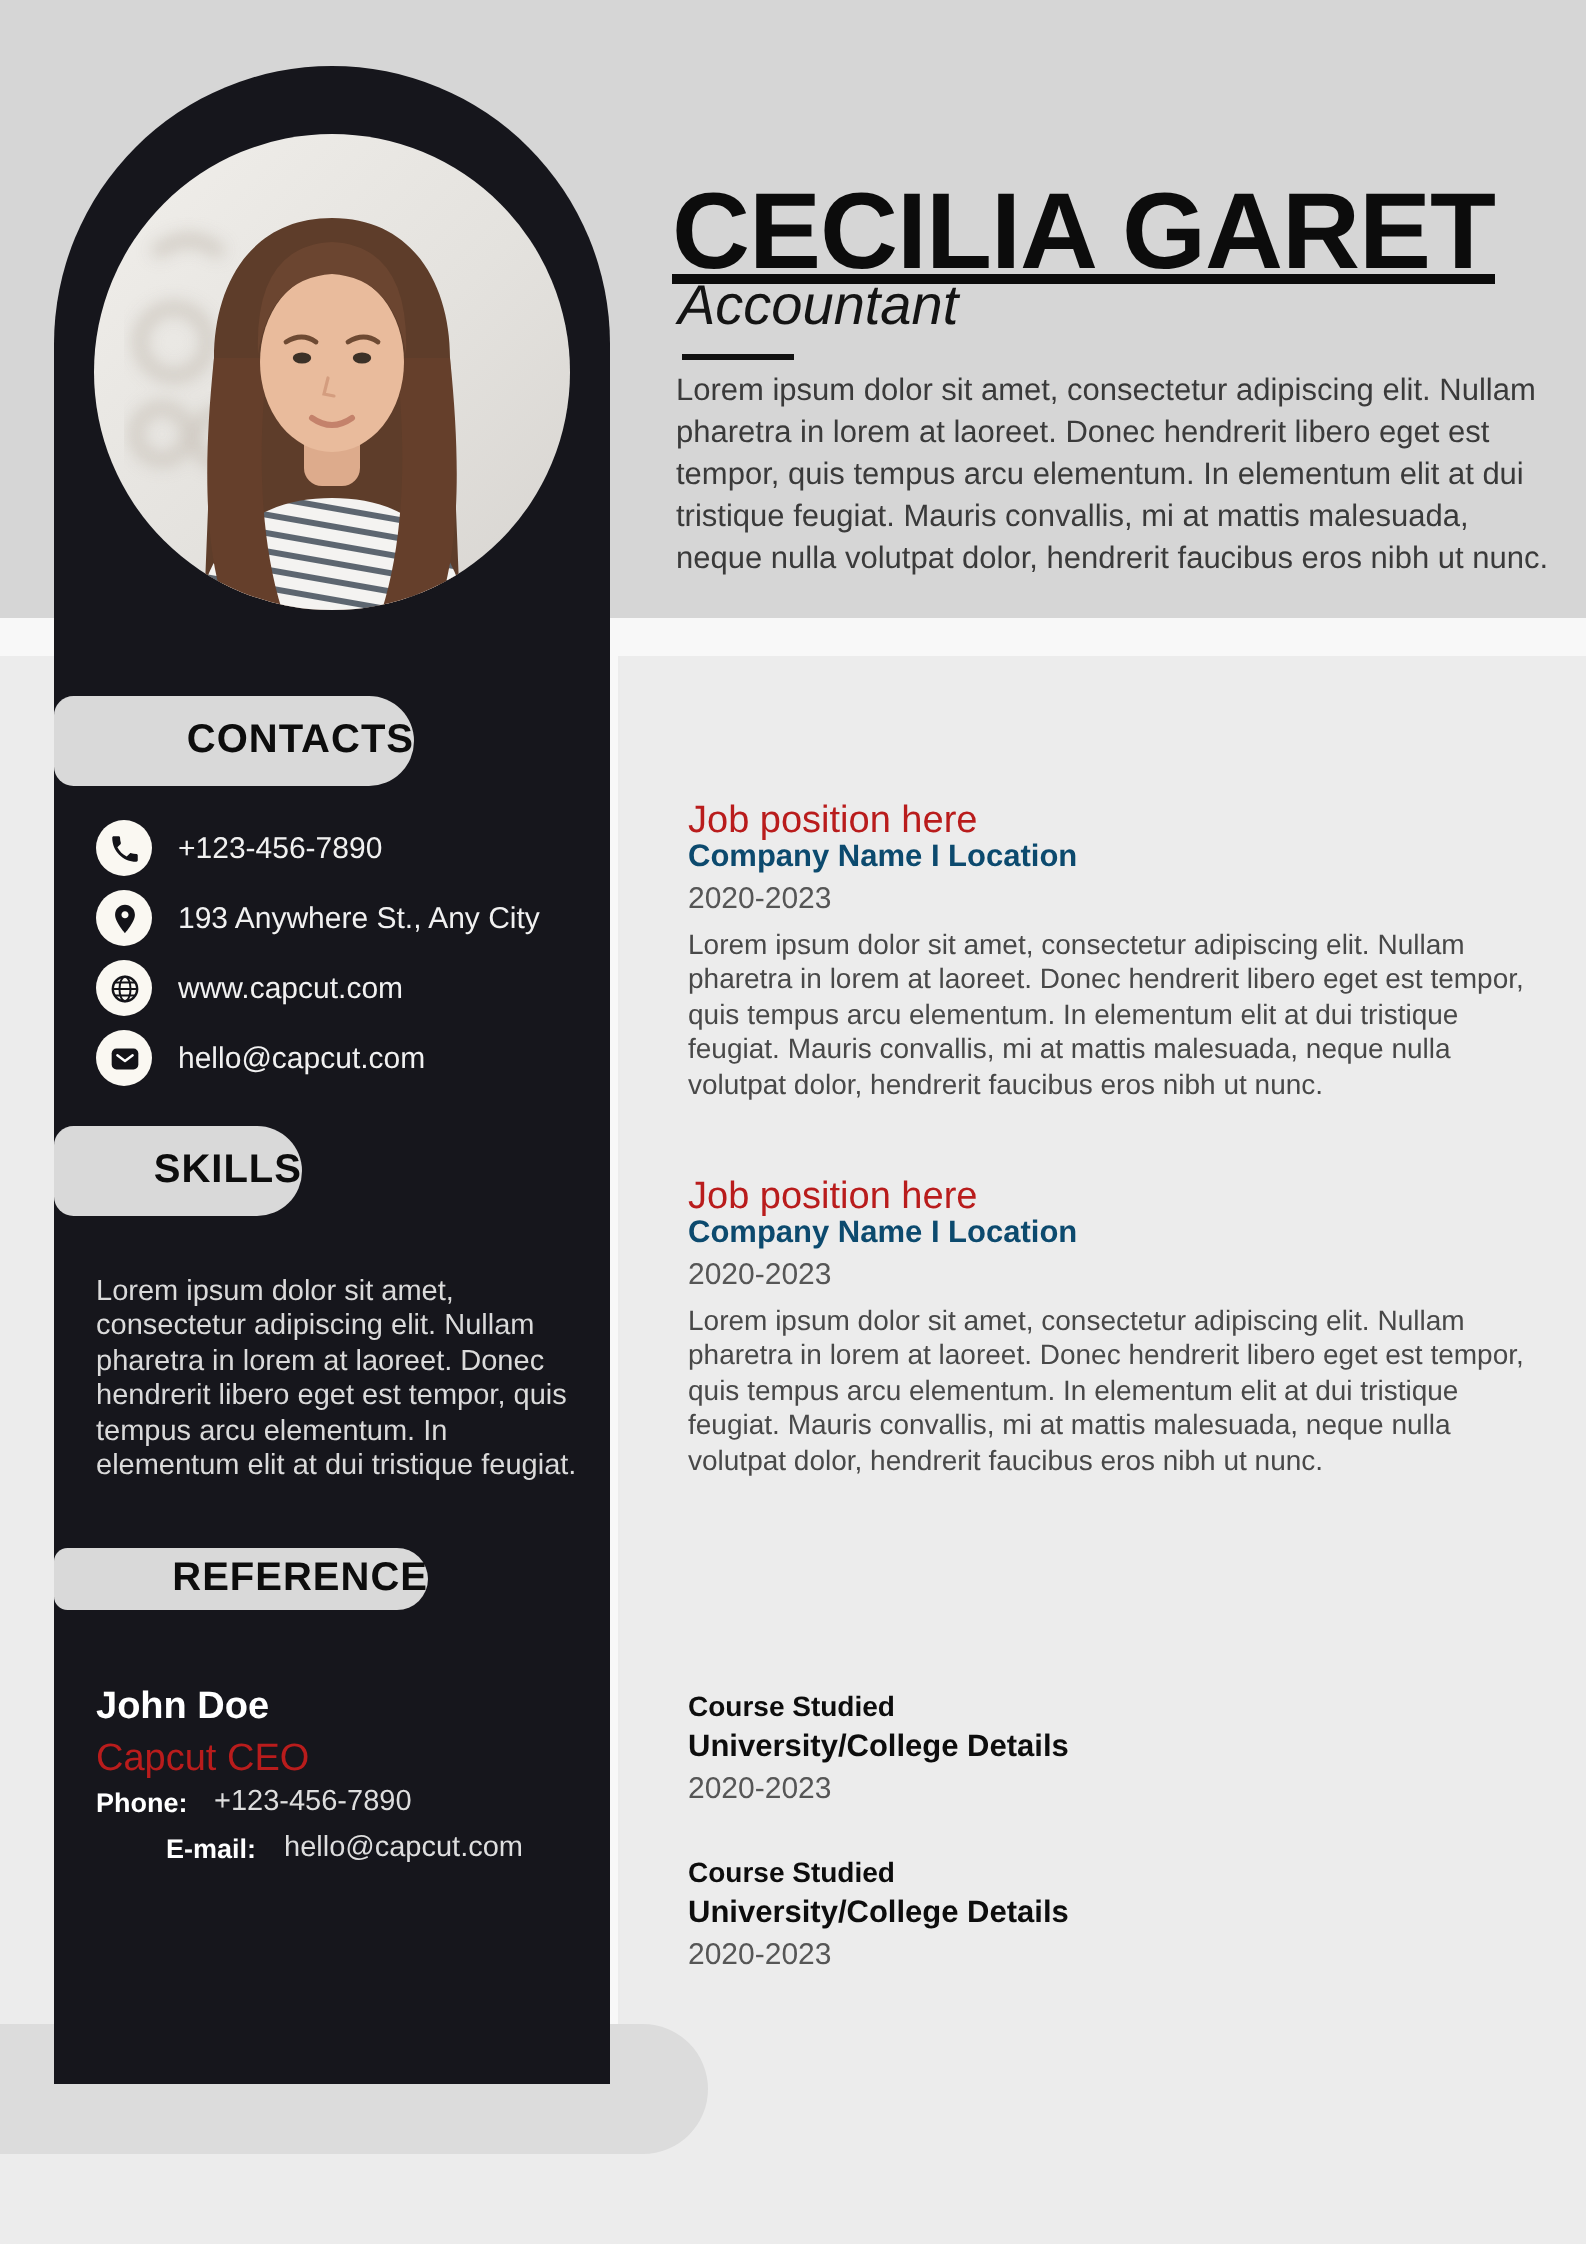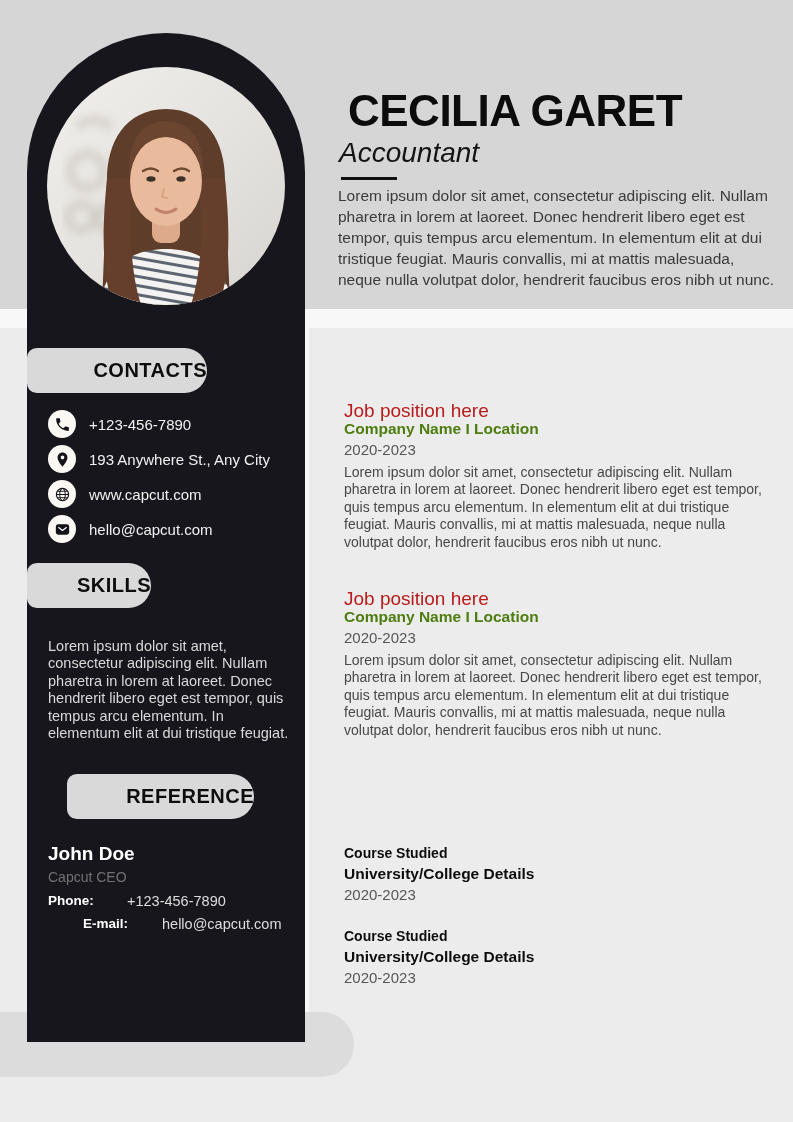--- a/index.html
+++ b/index.html
@@ -7,65 +7,65 @@
         font-family:"Liberation Sans",sans-serif;-webkit-font-smoothing:antialiased;}
 
   
   .band-header{position:absolute;left:0;top:0;width:793px;height:309px;background:#d6d6d6;z-index:0;}
   .band-white{position:absolute;left:0;top:309px;width:793px;height:19px;background:#f8f8f8;z-index:0;}
   .bottom-pill{position:absolute;left:0;top:1012px;width:354px;height:65px;background:#dcdcdc;
                border-radius:0 33px 33px 0;z-index:1;}
   .gutter{position:absolute;left:304px;top:310px;width:5px;height:702px;background:#f8f8f8;z-index:1;}
 
   
-  .hero-name{position:absolute;left:348px;top:88px;width:440px;margin:0;font-size:44px;line-height:1.05;
-             font-weight:800;letter-spacing:-0.5px;color:#0c0c0c;z-index:2;}
+  .hero-name{position:absolute;left:336px;top:88px;width:440px;margin:0;font-size:54px;line-height:1.05;
+             font-weight:800;letter-spacing:-0.5px;color:#0c0c0c;z-index:2;text-decoration:underline;}
   .hero-title{position:absolute;left:339px;top:137px;font-size:28px;font-style:italic;font-weight:500;
               color:#141414;z-index:2;}
   .hero-underline{position:absolute;left:341px;top:177px;width:56px;height:3px;background:#111;z-index:2;}
   .hero-summary{position:absolute;left:338px;top:185px;width:438px;margin:0;font-size:15.5px;
                 line-height:21px;color:#3a3a3a;z-index:2;}
 
   
   .sidebar{position:absolute;left:27px;top:33px;width:278px;height:1009px;background:#16161c;
            border-radius:140px 140px 0 0;z-index:2;}
   .photo{position:absolute;left:47px;top:67px;width:238px;height:238px;border-radius:50%;overflow:hidden;z-index:3;}
   .photo svg{display:block;}
 
   .pill{position:absolute;display:flex;align-items:center;justify-content:flex-end;
         font-weight:800;letter-spacing:0.5px;z-index:3;}
   .pill.light{background:#d9d9d9;color:#0d0d0d;font-size:20px;border-radius:10px 23px 23px 10px;}
   .pill.dark{background:#0d0d10;color:#ffffff;font-size:21px;border-radius:8px 27px 27px 8px;}
 
   .pill-contacts{left:27px;top:348px;width:180px;height:45px;}
   .pill-skills{left:27px;top:563px;width:124px;height:45px;}
-  .pill-reference{left:27px;top:774px;width:187px;height:45px;margin-left:40px;}
+  .pill-reference{left:27px;top:774px;width:187px;height:31px;}
   .pill-experience{left:307px;top:334px;width:233px;height:53px;}
   .pill-education{left:307px;top:775px;width:233px;height:53px;}
 
   .contact-row{position:absolute;left:48px;height:28px;display:flex;align-items:center;z-index:3;}
   .contact-row .cicon{width:28px;height:28px;border-radius:50%;background:#faf8f2;display:flex;
                       align-items:center;justify-content:center;flex:0 0 28px;}
   .contact-row .cicon svg{width:17px;height:17px;display:block;}
   .contact-row .ctext{margin-left:13px;font-size:15px;color:#f1f1f1;white-space:nowrap;}
   .row-phone{top:410px;} .row-address{top:445px;} .row-website{top:480px;} .row-email{top:515px;}
 
   .skills-text{position:absolute;left:48px;top:638px;width:247px;margin:0;font-size:14.5px;
                line-height:17.4px;color:#dadada;z-index:3;}
 
   .ref-name{position:absolute;left:48px;top:843px;font-size:19px;font-weight:700;color:#ffffff;z-index:3;}
-  .ref-role{position:absolute;left:48px;top:869px;font-size:14px;color:#737373;z-index:3;}
-  .ref-row{position:absolute;left:48px;display:flex;align-items:flex-start;z-index:3;gap:20px;}
+  .ref-role{position:absolute;left:48px;top:869px;font-size:19px;color:#b91c1c;z-index:3;}
+  .ref-row{position:absolute;left:48px;display:flex;align-items:center;z-index:3;}
   .ref-row .rlabel{font-size:13.5px;font-weight:700;color:#ffffff;width:59px;flex:0 0 59px;}
   .ref-row .rvalue{font-size:14.5px;color:#dedede;white-space:nowrap;}
   .ref-phone{top:893px;} .ref-email{top:916px;margin-left:35px;}
 
   
   .entry-pos{position:absolute;left:344px;font-size:19px;color:#b91c1c;z-index:2;}
-  .entry-company{position:absolute;left:344px;font-size:15.5px;font-weight:700;color:#4d7c0f;z-index:2;}
+  .entry-company{position:absolute;left:344px;font-size:15.5px;font-weight:700;color:#0c4a6e;z-index:2;}
   .entry-dates{position:absolute;left:344px;font-size:15px;color:#565656;z-index:2;}
   .entry-desc{position:absolute;left:344px;width:430px;margin:0;font-size:14px;line-height:17.4px;
               color:#484848;z-index:2;}
   .e1-pos{top:400px;} .e1-company{top:420px;} .e1-dates{top:441px;} .e1-desc{top:464px;}
   .e2-pos{top:588px;} .e2-company{top:608px;} .e2-dates{top:629px;} .e2-desc{top:652px;}
 
   .edu-course{position:absolute;left:344px;font-size:14px;font-weight:700;color:#0d0d0d;z-index:2;}
   .edu-school{position:absolute;left:344px;font-size:15.5px;font-weight:700;color:#0d0d0d;z-index:2;}
   .edu-dates{position:absolute;left:344px;font-size:15px;color:#565656;z-index:2;}
   .ed1-course{top:845px;} .ed1-school{top:865px;} .ed1-dates{top:886px;}

